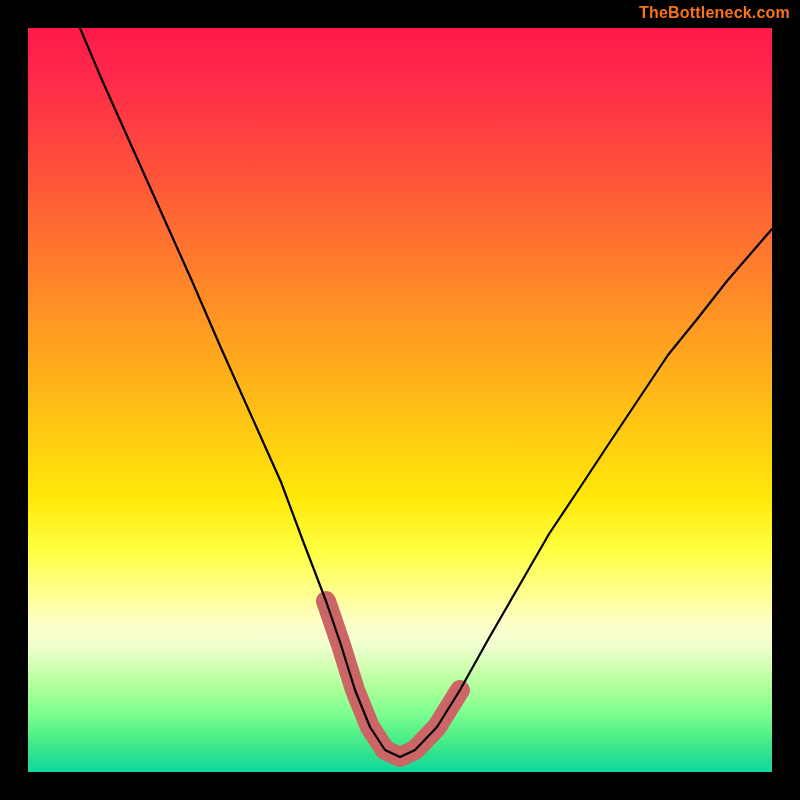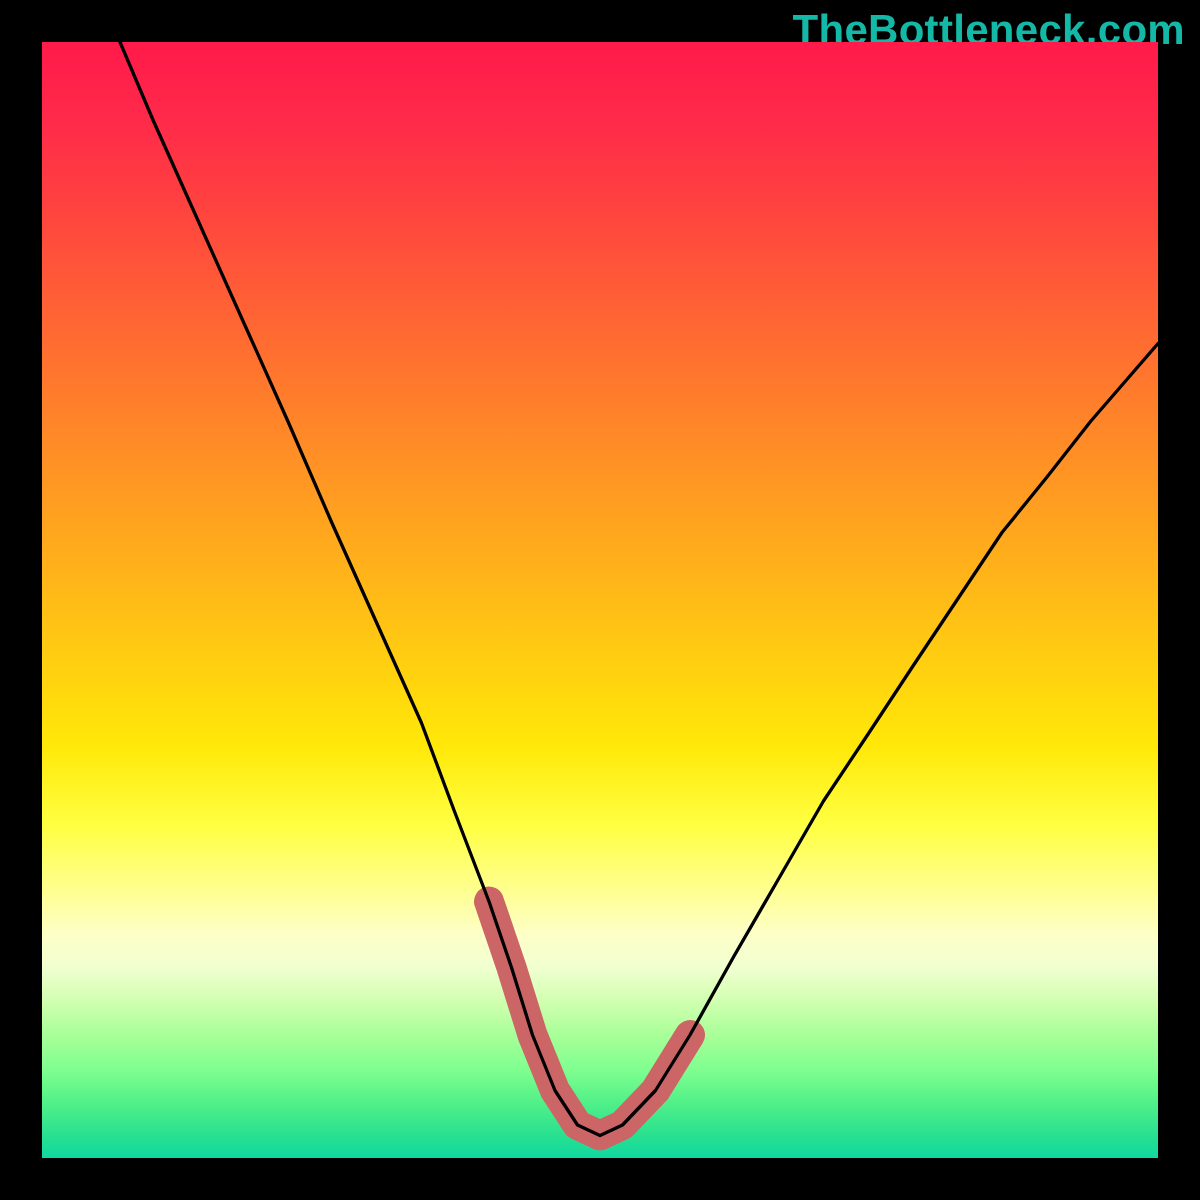--- a/index.html
+++ b/index.html
@@ -46,23 +46,23 @@
       #80ff90 92%,
       #52f088 95%,
       #28e090 98%,
       #10d8a0 100%
     );
   }
   .watermark {
     position: absolute;
     top: 4px;
     right: 10px;
-    font-size: 28px;
+    font-size: 16px;
     font-weight: 600;
-    color: #14b8a6;
+    color: #f97316;
     letter-spacing: 0.2px;
   }
   svg.curve-layer {
     position: absolute;
     top: 0;
     left: 0;
     width: 744px;
     height: 744px;
   }
 </style>

